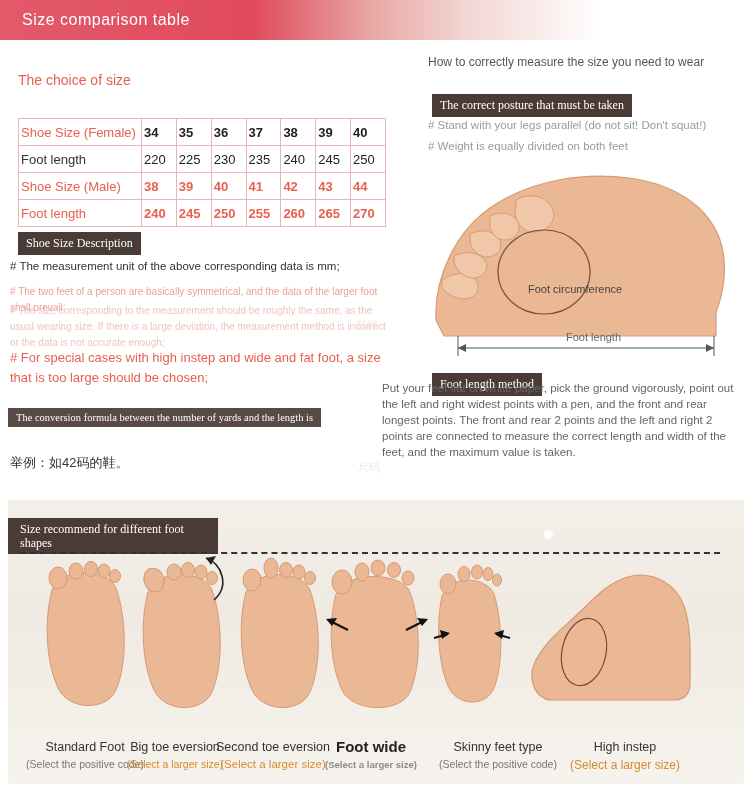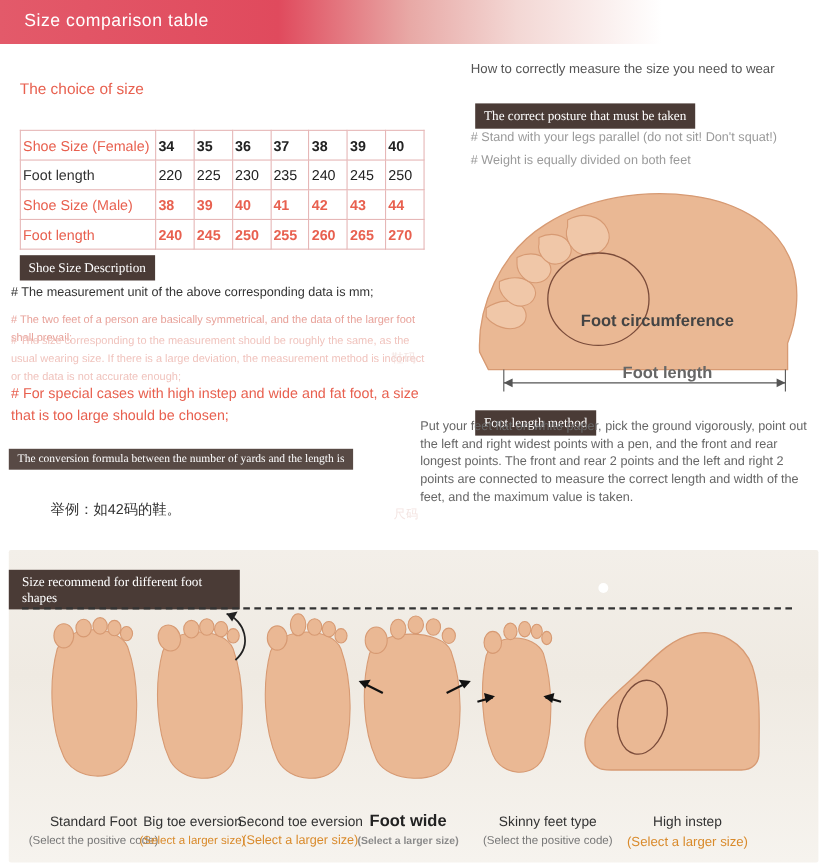--- a/index.html
+++ b/index.html
@@ -63,35 +63,35 @@
   .tag-posture{left:432px;top:94px;}
   .tag-footlen{left:432px;top:373px;}
   .tag-formula{left:8px;top:408px;font-size:10.5px;opacity:.92;}
   .tag-recommend{left:8px;top:518px;width:190px;white-space:normal;line-height:14px;padding-left:12px;}
 
   .note{position:absolute;left:10px;color:#666;font-size:11.5px;line-height:16px;width:380px;}
   .note-1{top:258px;color:#333;}
   .note-2{top:284px;color:#e8a29a;font-size:10px;}
   .note-3{top:303px;color:#f0c3bd;font-size:10px;}
   .note-4{top:348px;color:#e8604f;font-size:13px;line-height:20px;}
-  .note-5{top:455px;color:#333;font-size:13px;margin-left:36px;}
+  .note-5{top:455px;color:#333;font-size:13px;}
 
   .wm{position:absolute;color:#f1dedb;font-size:11px;opacity:.8;}
 
   
   .right-head{position:absolute;left:428px;top:55px;color:#555;font-size:12px;}
   .r-line{position:absolute;color:#cfa9a4;font-size:11.5px;}
   .r-1{left:428px;top:100px;width:300px;}
   .r-2{left:428px;top:119px;color:#9a9a9a;}
   .r-3{left:428px;top:140px;color:#9a9a9a;}
 
   .foot-img{
     position:absolute;left:424px;top:160px;width:312px;height:210px;
   }
-  .foot-cap{position:absolute;color:#444;font-size:15px;font-weight:bold;}
+  .foot-cap{position:absolute;color:#444;font-size:11px;}
   .cap-circ{left:528px;top:283px;}
   .cap-len{left:566px;top:331px;color:#666;}
 
   .r-para{position:absolute;left:382px;top:380px;width:354px;color:#666;font-size:11.5px;line-height:16px;}
 
   
   .bottom{
     position:absolute;left:8px;top:500px;width:736px;height:284px;
     background:linear-gradient(180deg,#f3efe9 0%,#efeae2 40%,#f6f3ee 100%);
     border-radius:2px;

